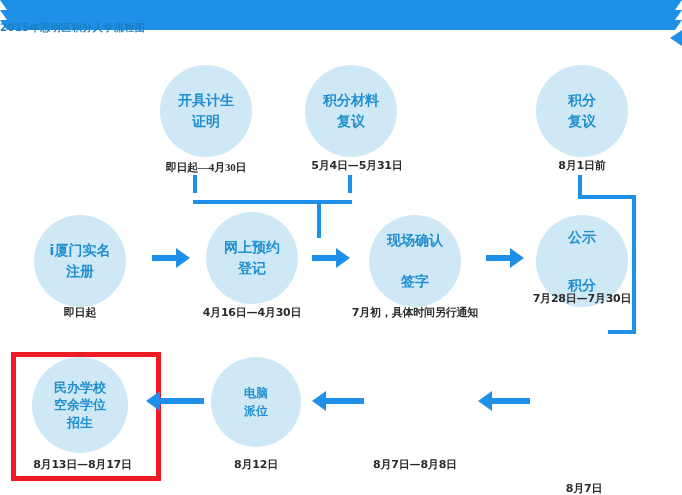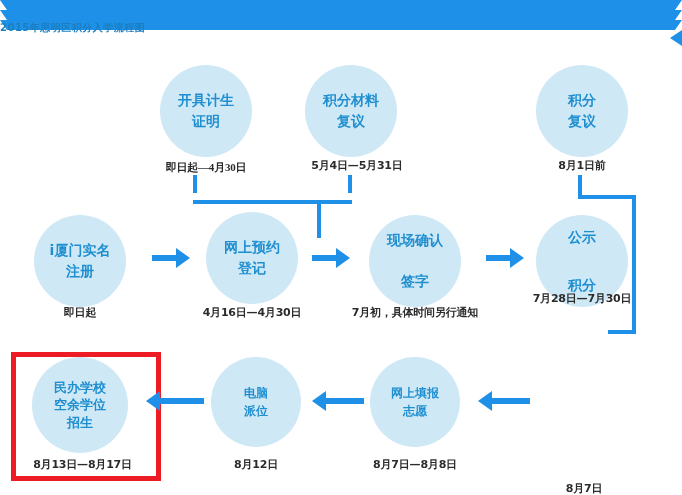--- a/index.html
+++ b/index.html
@@ -189,24 +189,20 @@
 
   <div class="circle c-med" style="left:211px; top:357px;">
     <span class="ln">电脑</span>
     <span class="ln">派位</span>
   </div>
   <div class="date" style="left:211px; top:457px; width:90px;">8月12日</div>
 
   <div class="hline" style="left:326px; top:398px; width:38px;"></div>
   <div class="arrow-l" style="left:312px; top:391px;"></div>
 
-  <div class="circle c-med" style="left:370px; top:357px;">
-    <span class="ln">网上填报</span>
-    <span class="ln">志愿</span>
-  </div>
   <div class="date" style="left:355px; top:457px; width:120px;">8月7日—8月8日</div>
 
   <div class="hline" style="left:492px; top:398px; width:38px;"></div>
   <div class="arrow-l" style="left:478px; top:391px;"></div>
 
   <div class="date" style="left:539px; top:457px; width:90px;margin-top:24px;">8月7日</div>
 
 </div>
 
 </body></html>

